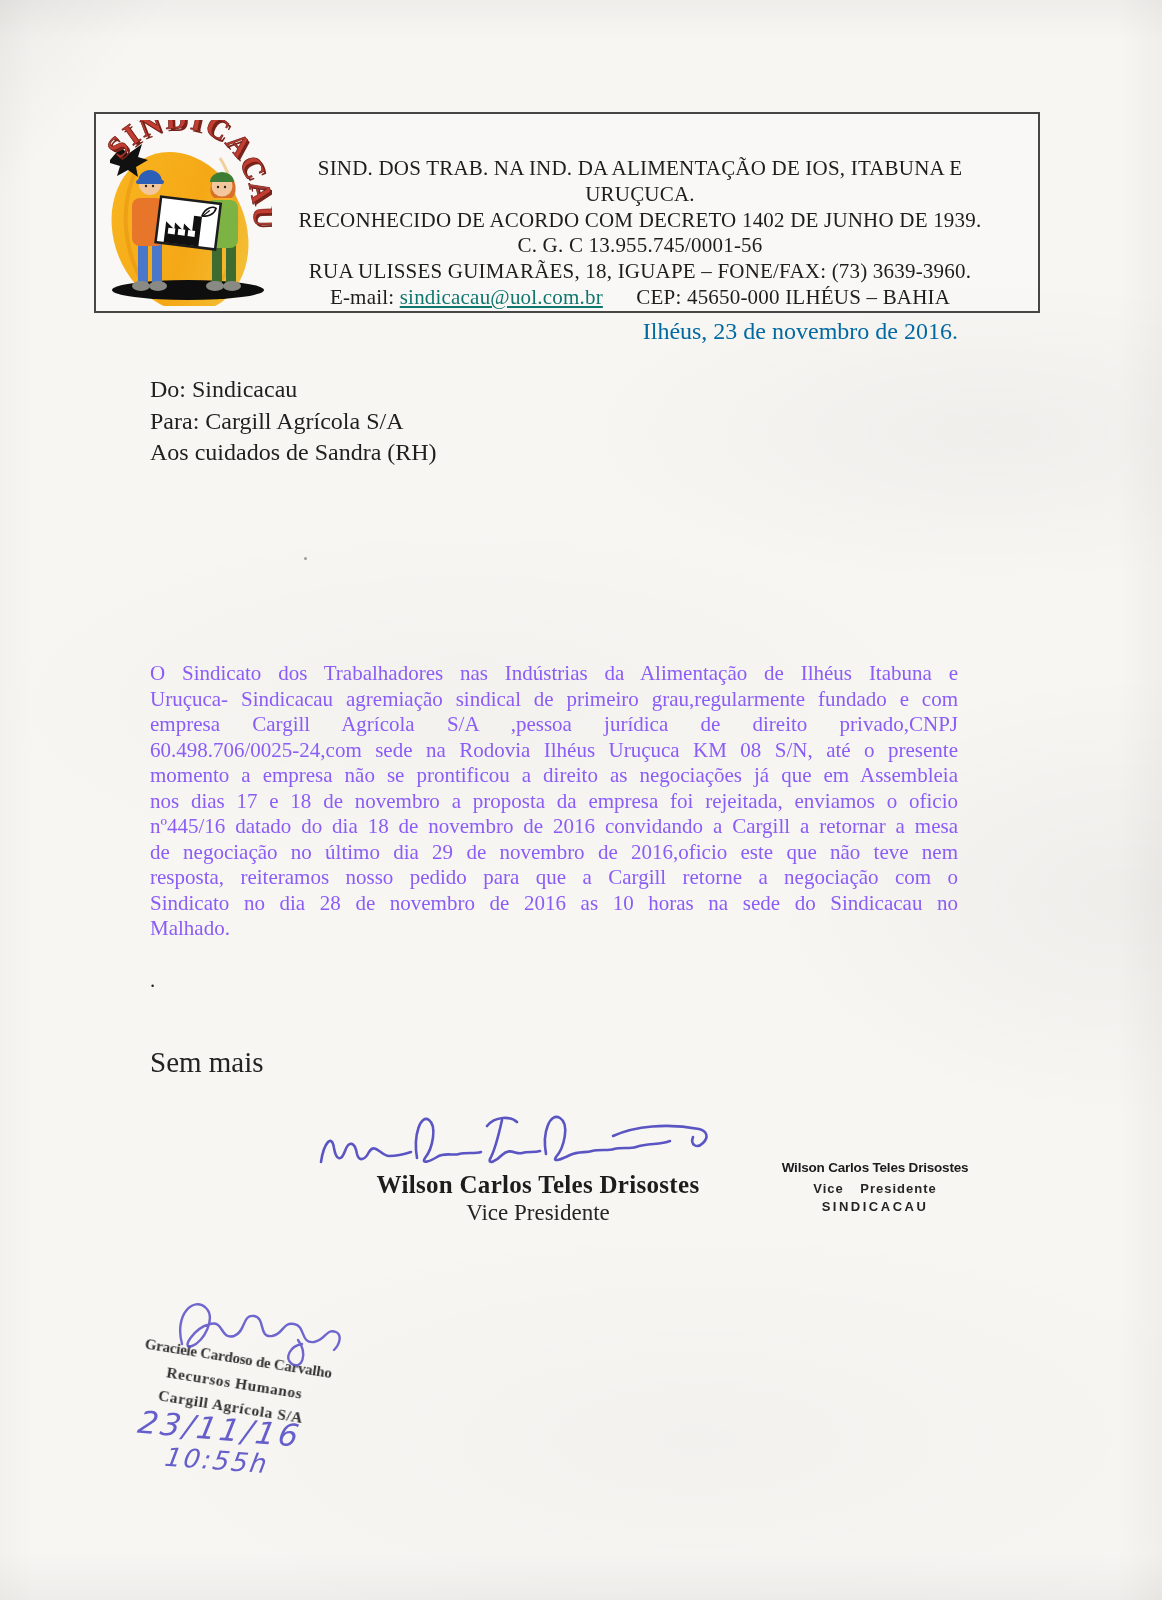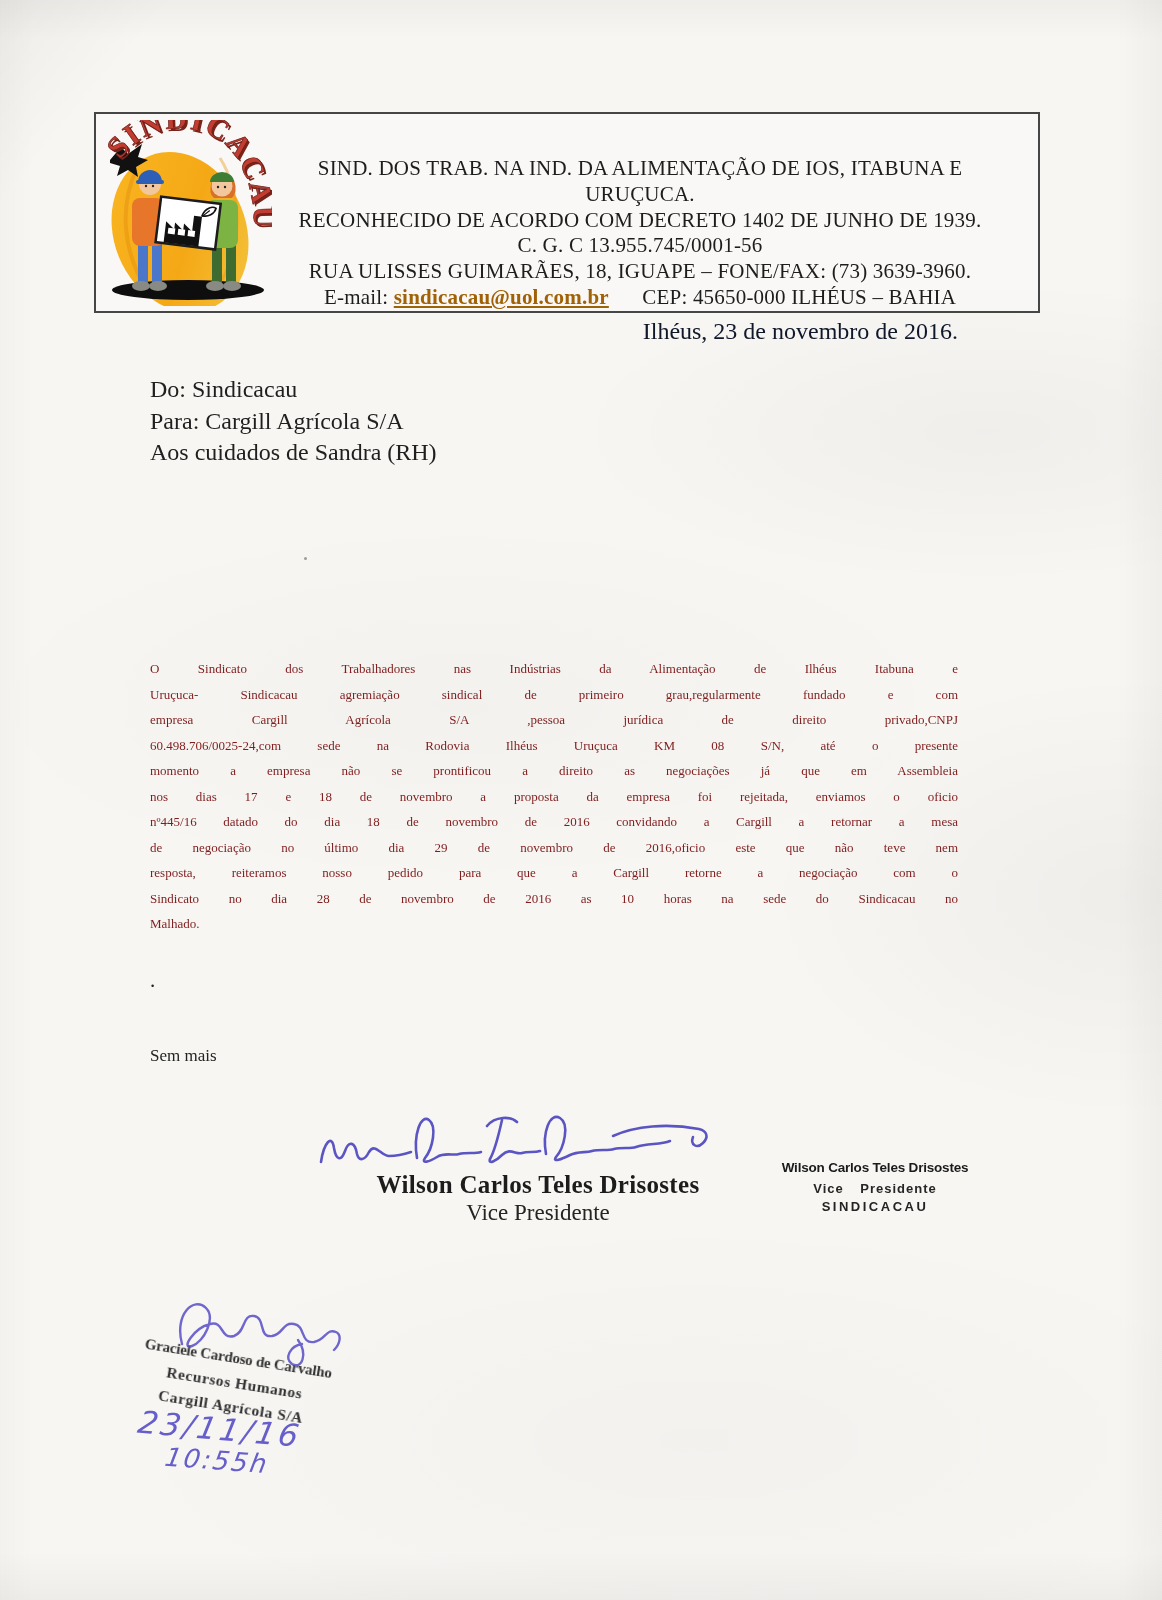--- a/index.html
+++ b/index.html
@@ -27,34 +27,34 @@
   .letterhead-box{
     left:94px;top:112px;width:942px;height:197px;
     border:2px solid #464646;background:rgba(255,255,255,0.25);
   }
   .logo-wrap{left:4px;top:6px;width:172px;height:186px;}
   .lh-text{
     left:168px;top:42px;width:752px;text-align:center;
     font-size:21px;line-height:25.8px;color:#1d1d1d;letter-spacing:0.2px;
   }
   .lh-email-line a, .lh-email{
-    color:#a16207;text-decoration:underline;font-weight:bold;
+    color:#0f766e;text-decoration:underline;
   }
   .lh-cep{margin-left:28px;}
 
   
-  .date-line{top:318px;right:204px;font-size:24px;color:#0f172a;}
+  .date-line{top:318px;right:204px;font-size:24px;color:#0369a1;}
   .ref-block{left:150px;top:374px;font-size:24px;line-height:31.5px;color:#1f1f1f;}
 
   
-  .body-block{left:150px;top:661px;width:808px;font-size:13px;color:#7f1d1d;}
+  .body-block{left:150px;top:661px;width:808px;font-size:21px;color:#8b5cf6;}
   .body-line{height:25.5px;text-align:justify;text-align-last:justify;white-space:normal;}
   .body-line.last{text-align-last:left;}
   .stray-period{left:150px;top:968px;font-size:21px;color:#232323;}
-  .closing{left:150px;top:1046px;font-size:17px;color:#232323;}
+  .closing{left:150px;top:1046px;font-size:29px;color:#232323;}
 
   
   .sig-svg{left:315px;top:1096px;width:405px;height:88px;}
   .sig-name{left:338px;top:1171px;width:400px;text-align:center;
     font-size:25px;font-weight:bold;color:#1c1c1c;letter-spacing:0.3px;}
   .sig-role{left:338px;top:1200px;width:400px;text-align:center;font-size:23px;color:#242424;}
 
   
   .stamp-right{
     left:768px;top:1160px;width:214px;text-align:center;

